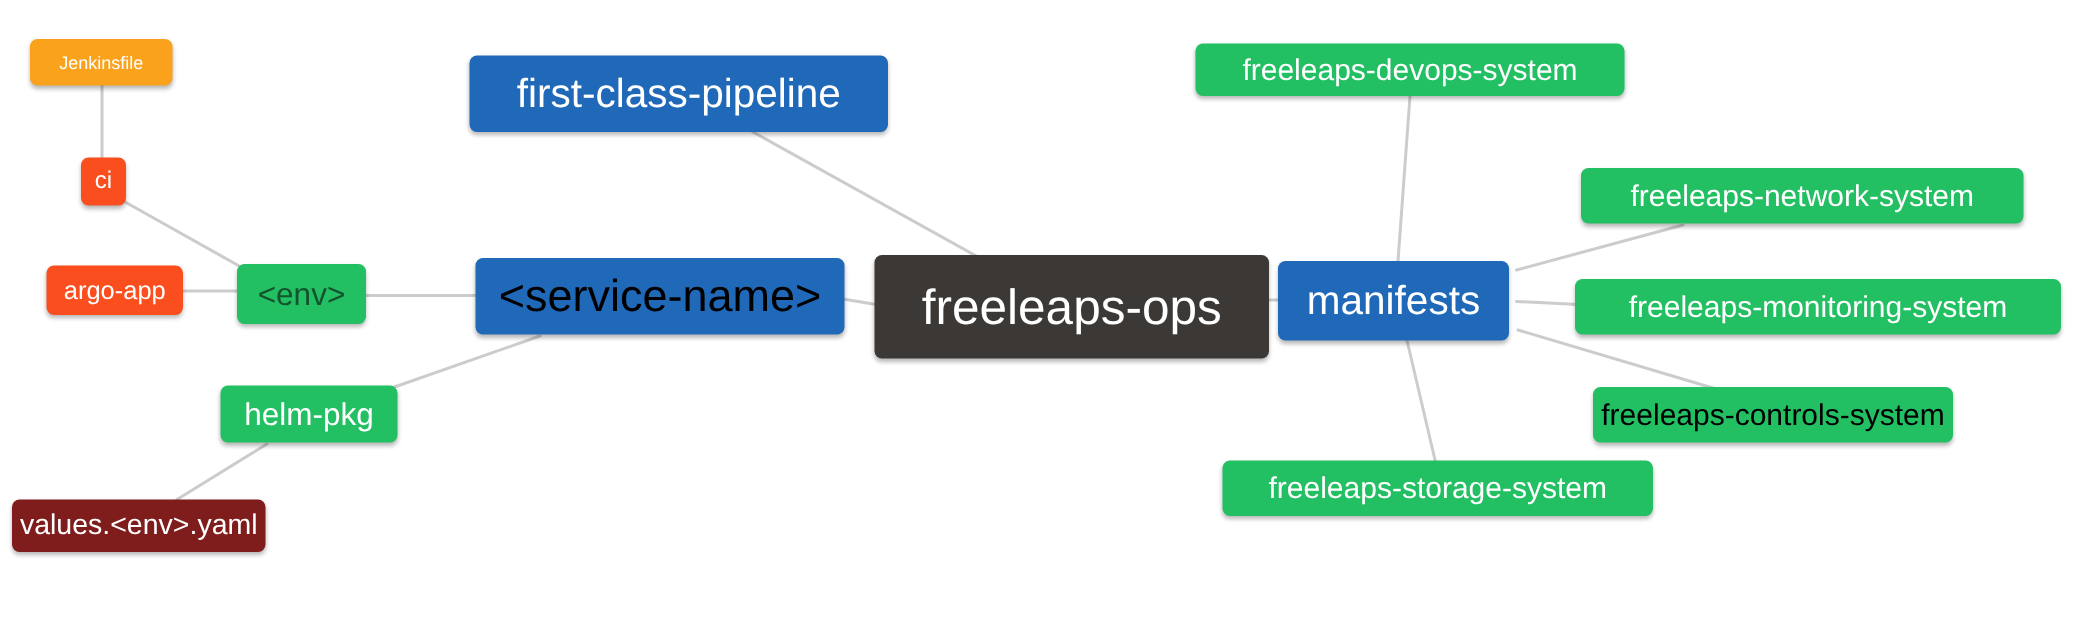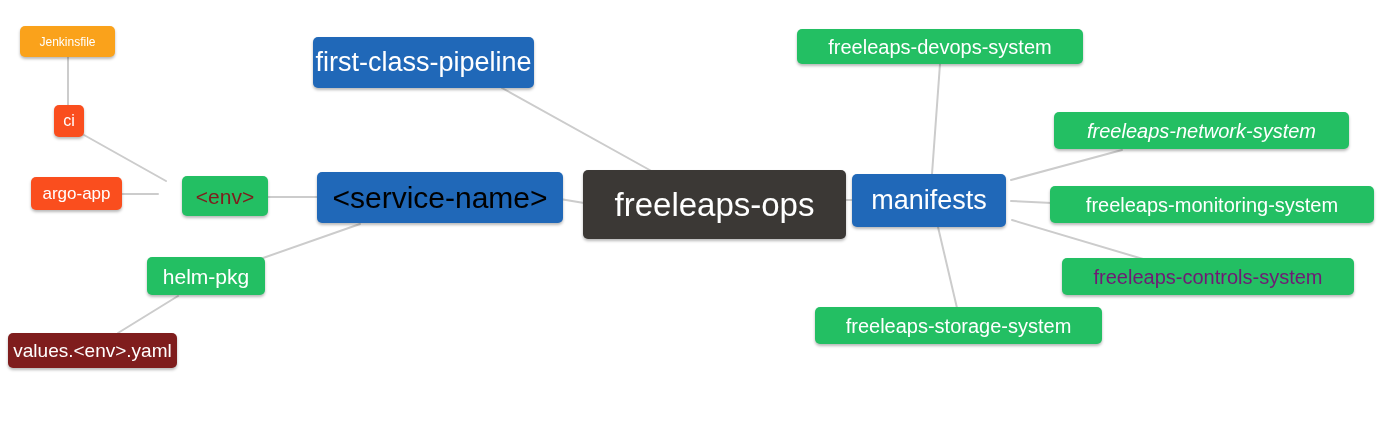--- a/index.html
+++ b/index.html
@@ -50,27 +50,27 @@
       <line x1="502" y1="88" x2="655" y2="173" stroke="#cccccc" stroke-width="2" stroke-linecap="round"></line>
       <line x1="560" y1="199" x2="590" y2="204" stroke="#cccccc" stroke-width="2" stroke-linecap="round"></line>
       <line x1="840" y1="200" x2="856" y2="200" stroke="#cccccc" stroke-width="2" stroke-linecap="round"></line>
       <line x1="932" y1="174" x2="940" y2="64" stroke="#cccccc" stroke-width="2" stroke-linecap="round"></line>
       <line x1="1011" y1="180" x2="1122" y2="150" stroke="#cccccc" stroke-width="2" stroke-linecap="round"></line>
       <line x1="1011" y1="201" x2="1052" y2="203" stroke="#cccccc" stroke-width="2" stroke-linecap="round"></line>
       <line x1="1012" y1="220" x2="1143" y2="259" stroke="#cccccc" stroke-width="2" stroke-linecap="round"></line>
       <line x1="938" y1="227" x2="957" y2="308" stroke="#cccccc" stroke-width="2" stroke-linecap="round"></line>
     </svg>
 <div class="node" style="left: 583px; top: 170px; width: 263px; height: 69px; background: rgb(59, 56, 53); font-size: 33px; color: rgb(255, 255, 255);">freeleaps-ops</div>
-    <div class="node" style="left: 313px; top: 37px; width: 221px; height: 51px; background: rgb(32, 104, 184); font-size: 27px; color: rgb(255, 255, 255);">first-class-pipeline</div>
+    <div class="node" style="left: 313px; top: 37px; width: 279px; height: 51px; background: rgb(32, 104, 184); font-size: 27px; color: rgb(255, 255, 255);">first-class-pipeline</div>
     <div class="node" style="left: 317px; top: 172px; width: 246px; height: 51px; background: rgb(32, 104, 184); font-size: 30px; color: #000000;">&lt;service-name&gt;</div>
     <div class="node" style="left: 852px; top: 174px; width: 154px; height: 53px; background: rgb(32, 104, 184); font-size: 27px; color: rgb(255, 255, 255);">manifests</div>
-    <div class="node" style="left: 158px; top: 176px; width: 86px; height: 40px; background: rgb(35, 191, 99); font-size: 21px; color: #7f1d1d; margin-left: 24px;">&lt;env&gt;</div>
+    <div class="node" style="left: 158px; top: 176px; width: 86px; height: 40px; background: rgb(35, 191, 99); font-size: 21px; color: #14532d;">&lt;env&gt;</div>
     <div class="node" style="left: 147px; top: 257px; width: 118px; height: 38px; background: rgb(35, 191, 99); font-size: 21px; color: rgb(255, 255, 255); text-align: center;">helm-pkg</div>
     <div class="node" style="left: 20px; top: 26px; width: 95px; height: 31px; background: rgb(250, 162, 27); font-size: 12px; color: rgb(255, 255, 255);">Jenkinsfile</div>
     <div class="node" style="left: 54px; top: 105px; width: 30px; height: 32px; background: rgb(250, 78, 30); font-size: 16px; color: rgb(255, 255, 255);">ci</div>
     <div class="node" style="left: 31px; top: 177px; width: 91px; height: 33px; background: rgb(250, 78, 30); font-size: 17px; color: rgb(255, 255, 255);">argo-app</div>
     <div class="node" style="left: 8px; top: 333px; width: 169px; height: 35px; background: #7f1d1d; font-size: 19px; color: rgb(255, 255, 255);">values.&lt;env&gt;.yaml</div>
     <div class="node" style="left: 797px; top: 29px; width: 286px; height: 35px; background: rgb(35, 191, 99); font-size: 20px; color: rgb(255, 255, 255);">freeleaps-devops-system</div>
-    <div class="node" style="left: 1054px; top: 112px; width: 295px; height: 37px; background: rgb(35, 191, 99); font-size: 20px; color: rgb(255, 255, 255); font-style: italic;">freeleaps-network-system</div>
+    <div class="node" style="left: 1054px; top: 112px; width: 295px; height: 37px; background: rgb(35, 191, 99); font-size: 20px; color: rgb(255, 255, 255);">freeleaps-network-system</div>
     <div class="node" style="left: 1050px; top: 186px; width: 324px; height: 37px; background: rgb(35, 191, 99); font-size: 20px; color: rgb(255, 255, 255); text-align: right;">freeleaps-monitoring-system</div>
-    <div class="node" style="left: 1062px; top: 258px; width: 292px; height: 37px; background: rgb(35, 191, 99); font-size: 20px; color: #701a75;">freeleaps-controls-system</div>
+    <div class="node" style="left: 1062px; top: 258px; width: 240px; height: 37px; background: rgb(35, 191, 99); font-size: 20px; color: #000000;">freeleaps-controls-system</div>
     <div class="node" style="left: 815px; top: 307px; width: 287px; height: 37px; background: rgb(35, 191, 99); font-size: 20px; color: rgb(255, 255, 255);">freeleaps-storage-system</div>
   </div>
 
 </body></html>

